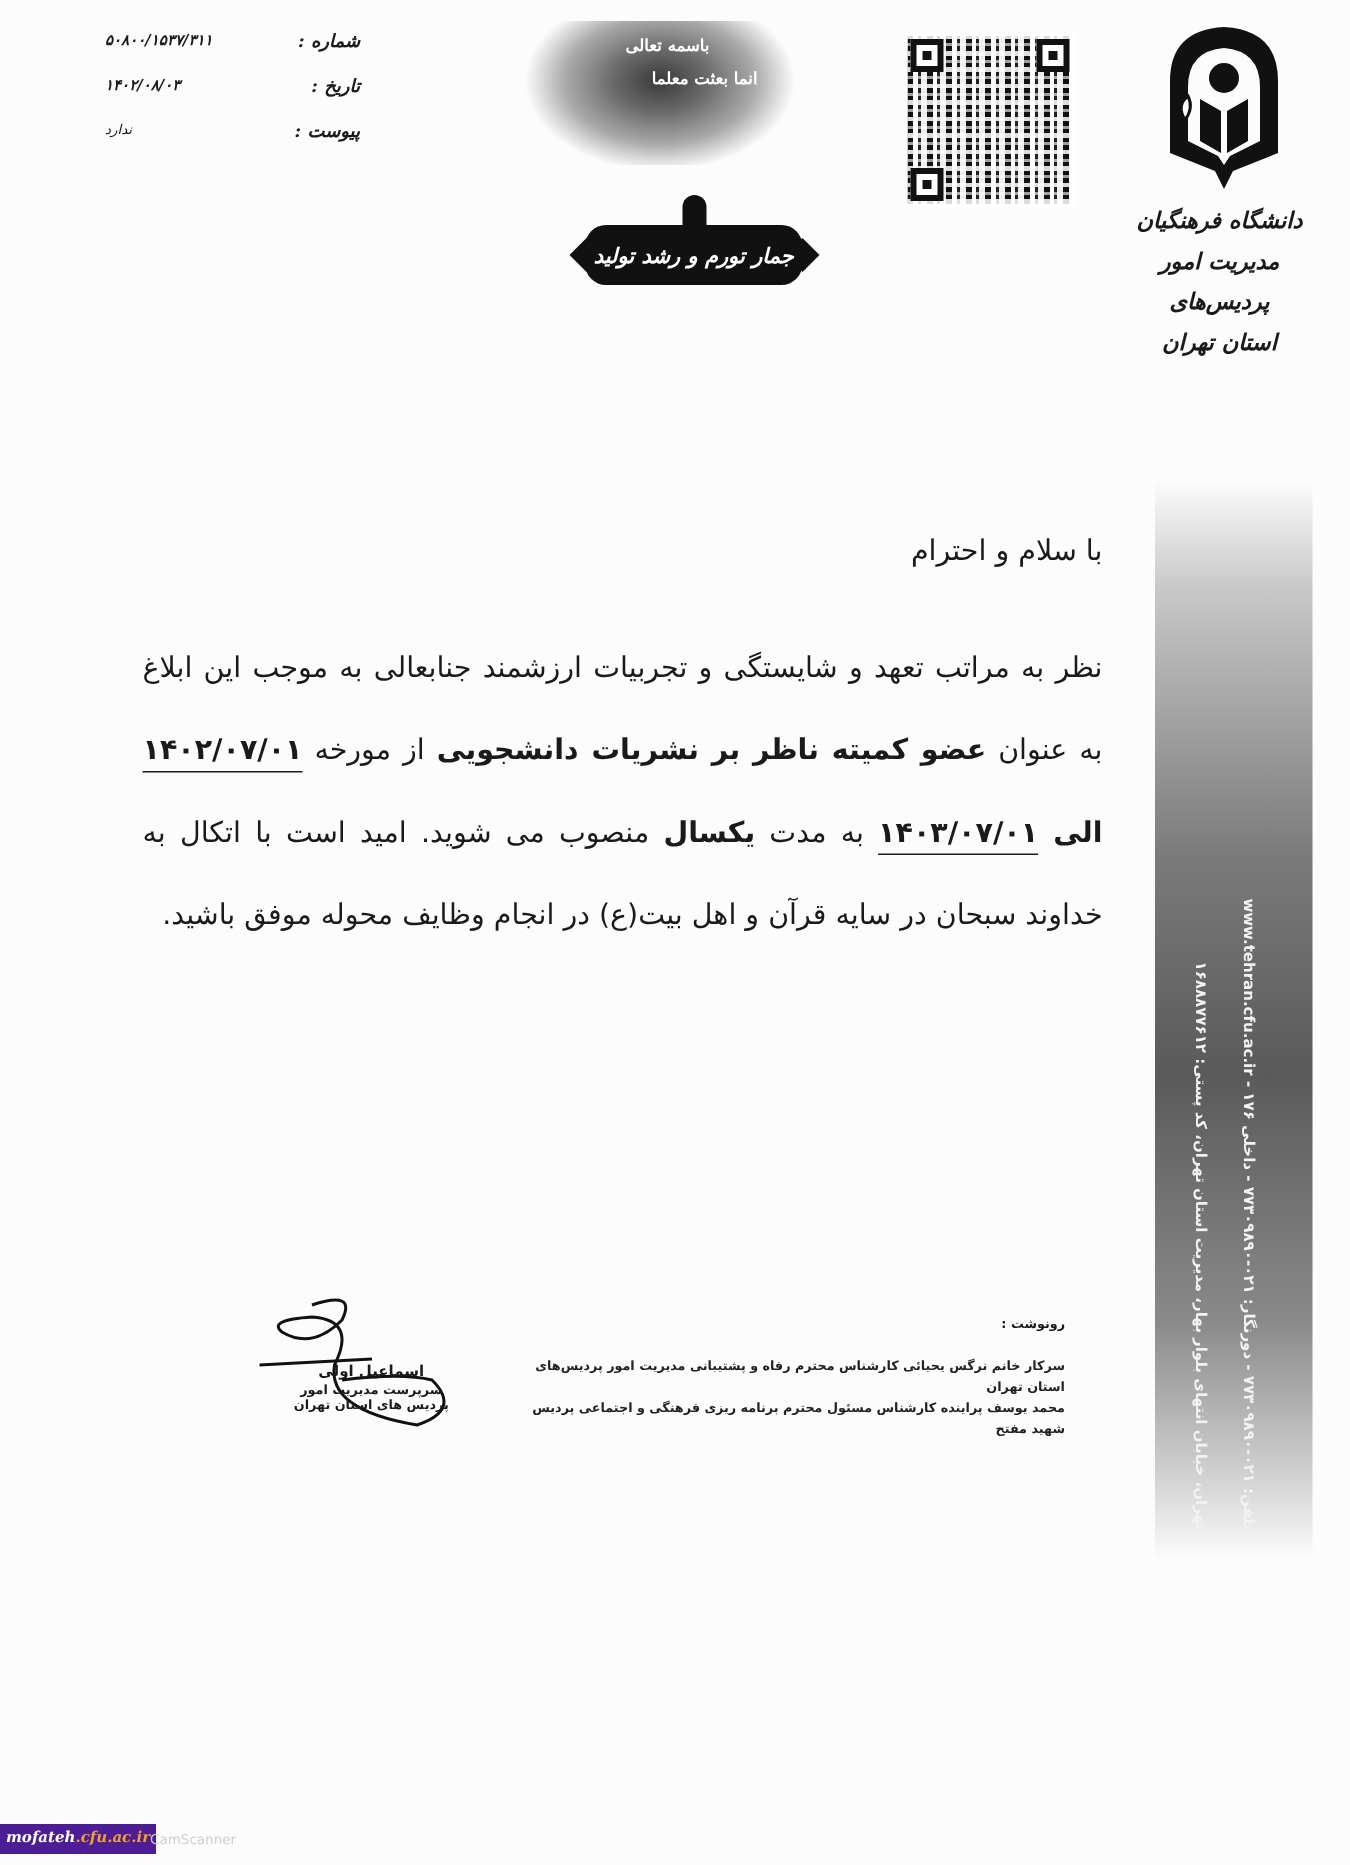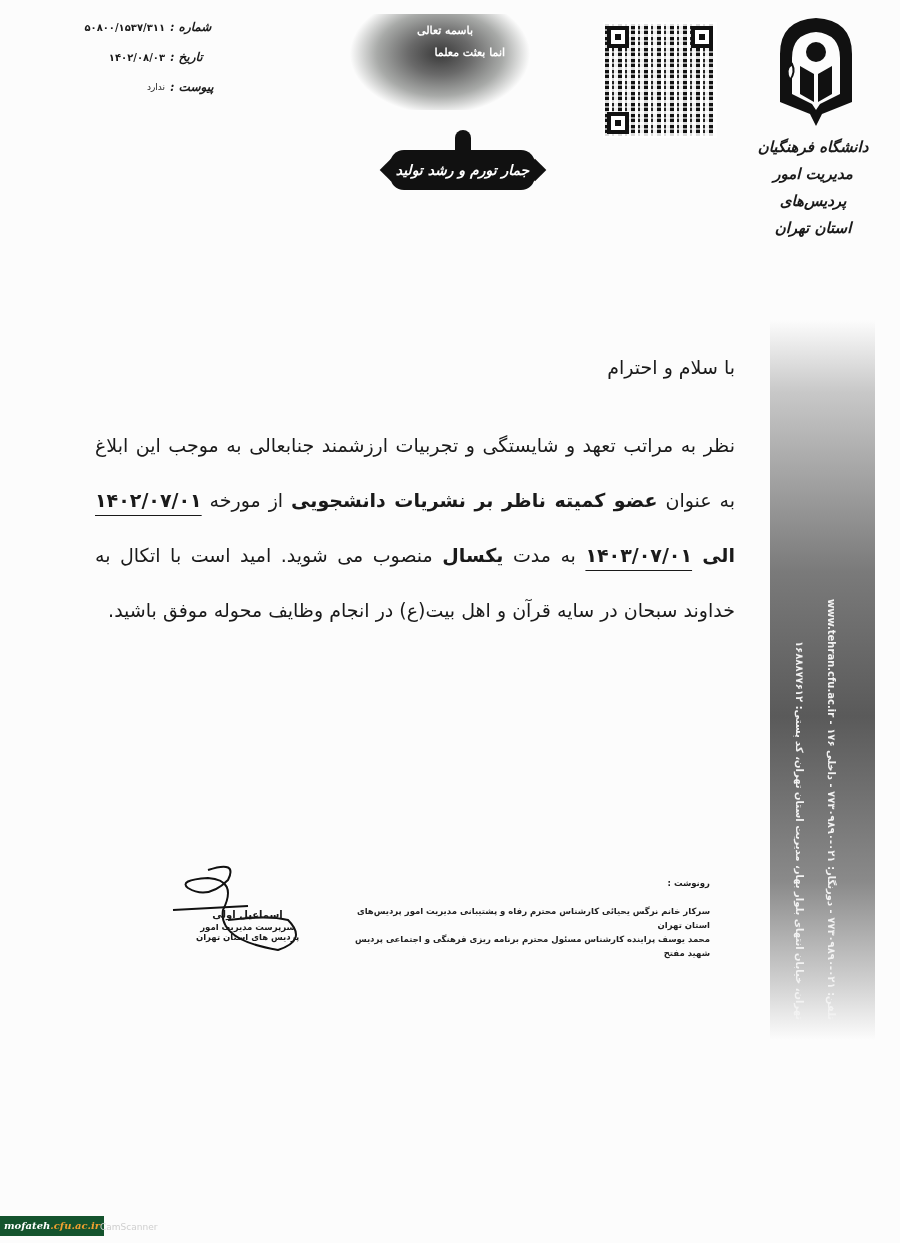--- a/index.html
+++ b/index.html
@@ -23,22 +23,22 @@
     }
     .band-sub {
       position:absolute; left:385px; top:46px; width:120px; 
       color:#fff; font-family:"DejaVu Serif", serif; font-size:11px; font-weight:bold;
       direction:rtl;
     }
 
     
     .meta { position:absolute; left:70px; top:12px; width:170px; direction:rtl; }
     .meta-row { display:flex; justify-content:space-between; align-items:center; height:30px; }
-    .meta-label { font-family:"DejaVu Serif", serif; font-weight:bold; font-size:12px; font-style:italic; width:70px; text-align:left; }
-    .meta-value { font-size:10px; font-weight:bold; width:95px; text-align:right; direction:ltr; }
+    .meta-label { font-family:"DejaVu Serif", serif; font-weight:bold; font-size:12px; font-style:italic; width:70px; text-align:right; }
+    .meta-value { font-size:10px; font-weight:bold; width:95px; text-align:left; direction:ltr;font-style:italic; }
     .meta-value.rtl { direction:rtl; font-weight:normal; font-size:9px; }
 
     
     .qr {
       position:absolute; left:603px; top:22px; width:110px; height:112px;
       background:
         repeating-linear-gradient(90deg, #111 0 4px, #fff 4px 7px, #222 7px 9px, #eee 9px 13px),
         #fff;
       border:2px solid #fff;
     }
@@ -98,21 +98,21 @@
     }
     .sig-name { font-size:10px; display:block; margin-bottom:2px; }
 
     
     .cc { position:absolute; left:330px; top:878px; width:380px; direction:rtl; text-align:right; font-size:8.5px; }
     .cc-title { font-weight:bold; margin-bottom:16px; display:block; }
     .cc-line { display:block; line-height:14px; font-weight:bold; color:#222; }
 
     
     .watermark {
-      position:absolute; left:0; top:1216px; width:100px; height:20px; background:#14532d;
+      position:absolute; left:0; top:1216px; width:100px; height:20px; background:#4c1d95;
       color:#fff; font-size:10px; font-weight:bold; font-style:italic; line-height:20px; padding-left:4px;
       font-family:"DejaVu Serif", serif;
     }
     .watermark span.accent { color:#f0a030; }
     .scanner { position:absolute; left:100px; top:1222px; font-size:9px; color:#cfcfcf; }
   </style>
 </head>
 <body>
 
 <div class="page">

